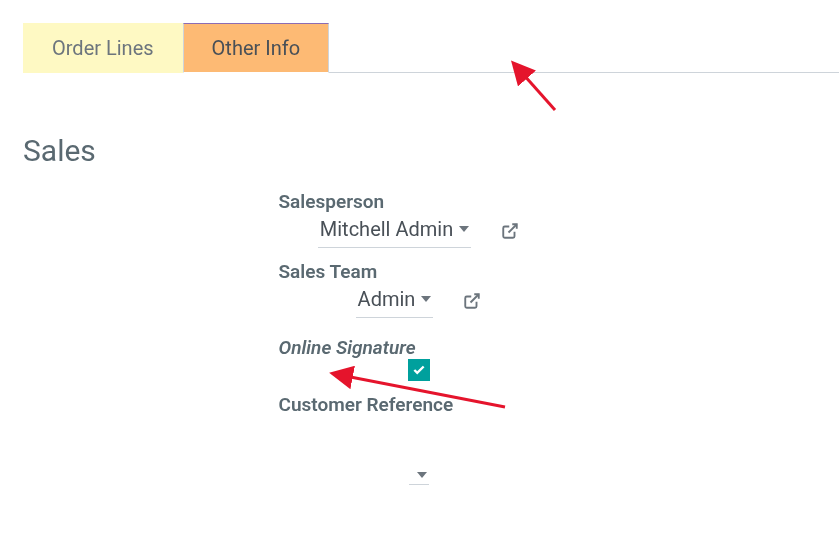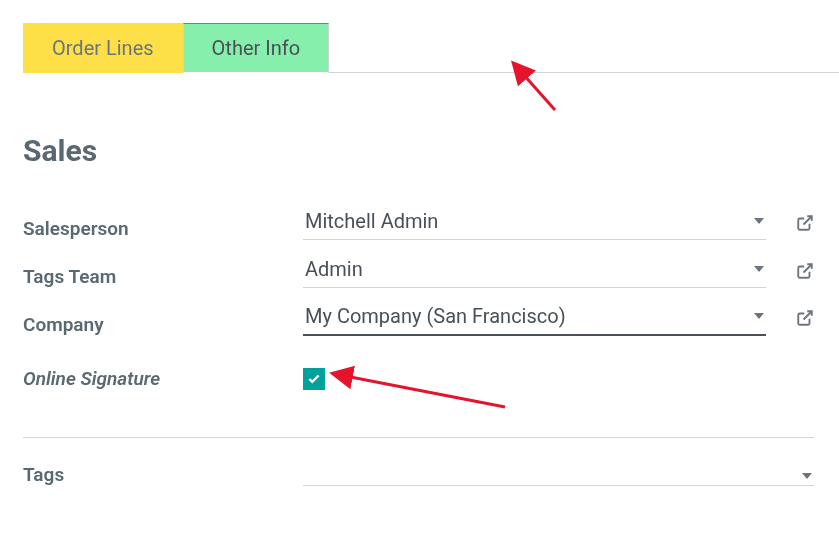--- a/index.html
+++ b/index.html
@@ -25,47 +25,48 @@
     }
 
     .tab {
       padding: 12px 28px;
       font-size: 20px;
       color: #6c757d;
       cursor: pointer;
       border: 1px solid transparent;
       border-bottom: none;
       margin-bottom: -1px;
-      background: #fde047;
+      background: #fef9c3;
     }
 
     .tab.active {
       color: #495057;
       border: 1px solid #ced4da;
       border-bottom: 1px solid #fff;
       border-top: 1px solid #8c6cb3;
-      background: #86efac;
+      background: #fdba74;
     }
 
     .content {
       padding: 60px 25px 0 23px;
     }
 
     .section-title {
       font-size: 30px;
-      font-weight: 700;
+      font-weight: 400;
       color: #5a6971;
-      margin-bottom: 36px;
+      margin-bottom: 22px;
     }
 
     .form-row {
       display: flex;
-      align-items: flex-end;
+      align-items: center;
       margin-bottom: 12px;
       min-height: 36px;
+      flex-direction: column;
     }
 
     .form-label {
       width: 280px;
       font-size: 19px;
       font-weight: 600;
       color: #5a6971;
       flex-shrink: 0;
     }
 
@@ -156,69 +157,55 @@
       </div>
       <svg class="external-link" viewBox="0 0 24 24" fill="none" stroke="currentColor" stroke-width="2.5">
         <path d="M18 13v6a2 2 0 0 1-2 2H5a2 2 0 0 1-2-2V8a2 2 0 0 1 2-2h6"></path>
         <polyline points="15 3 21 3 21 9"></polyline>
         <line x1="10" y1="14" x2="21" y2="3"></line>
       </svg>
     </div>
   </div>
 
   <div class="form-row">
-    <div class="form-label">Tags Team</div>
+    <div class="form-label">Sales Team</div>
     <div class="field-wrap">
       <div class="select-field">
         <span>Admin</span>
         <span class="caret"></span>
       </div>
       <svg class="external-link" viewBox="0 0 24 24" fill="none" stroke="currentColor" stroke-width="2.5">
         <path d="M18 13v6a2 2 0 0 1-2 2H5a2 2 0 0 1-2-2V8a2 2 0 0 1 2-2h6"></path>
         <polyline points="15 3 21 3 21 9"></polyline>
         <line x1="10" y1="14" x2="21" y2="3"></line>
       </svg>
     </div>
   </div>
 
-  <div class="form-row">
-    <div class="form-label">Company</div>
-    <div class="field-wrap">
-      <div class="select-field bold-border">
-        <span>My Company (San Francisco)</span>
-        <span class="caret"></span>
-      </div>
-      <svg class="external-link" viewBox="0 0 24 24" fill="none" stroke="currentColor" stroke-width="2.5">
-        <path d="M18 13v6a2 2 0 0 1-2 2H5a2 2 0 0 1-2-2V8a2 2 0 0 1 2-2h6"></path>
-        <polyline points="15 3 21 3 21 9"></polyline>
-        <line x1="10" y1="14" x2="21" y2="3"></line>
-      </svg>
-    </div>
-  </div>
 
   <div class="form-row" style="margin-top:18px;font-style:italic;">
     <div class="form-label">Online Signature</div>
     <div class="field-wrap">
       <div class="checkbox">
         <svg viewBox="0 0 24 24" fill="none" stroke="#fff" stroke-width="4">
           <polyline points="20 6 9 17 4 12"></polyline>
         </svg>
       </div>
     </div>
   </div>
 
 
   <div class="form-row">
+    <div class="form-label">Customer Reference</div>
     <div class="field-wrap">
       <div class="empty-field"></div>
     </div>
   </div>
 
   <div class="form-row">
-    <div class="form-label">Tags</div>
     <div class="field-wrap">
       <div class="select-field" style="justify-content:flex-end;">
         <span class="caret"></span>
       </div>
     </div>
   </div>
 
 </div>
 
 <svg class="arrow-svg" style="left:505px; top:55px;" width="60" height="60" viewBox="0 0 60 60">

